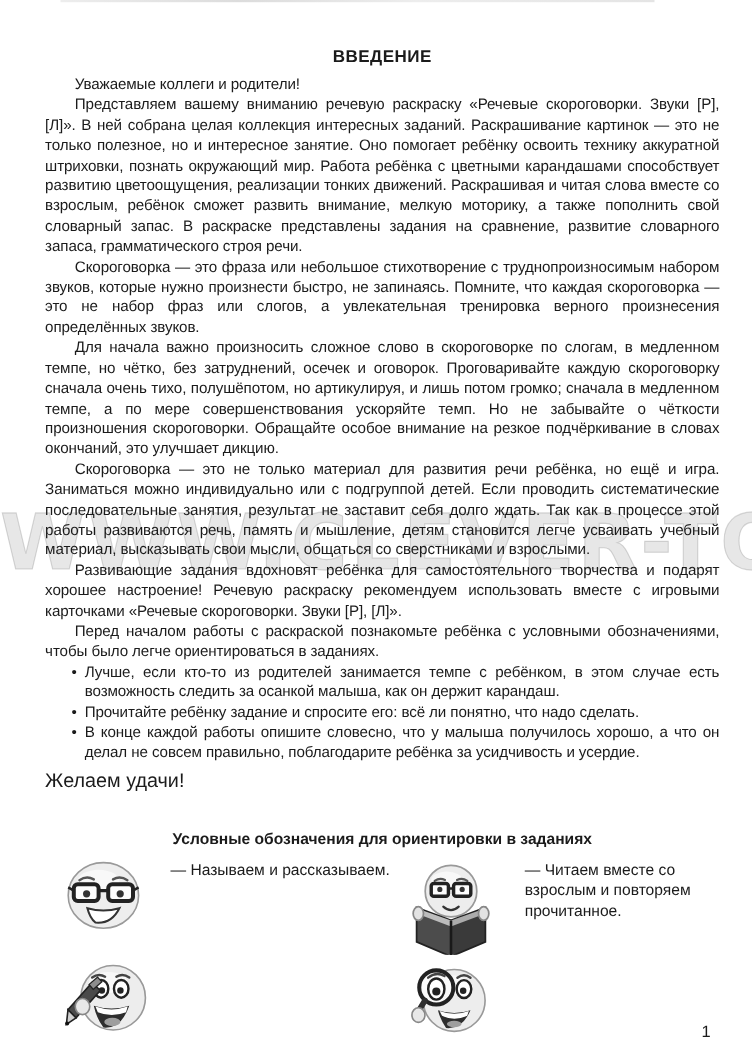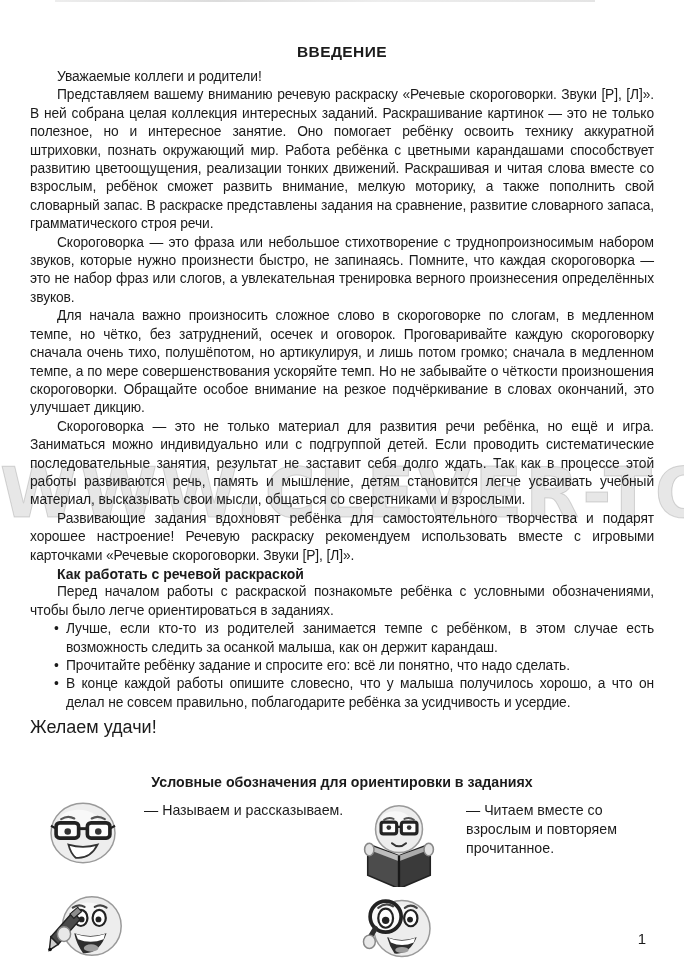--- a/index.html
+++ b/index.html
@@ -10,21 +10,21 @@
   }
   .scan-edge{position:absolute;top:0;left:55px;width:540px;height:2px;
     background:linear-gradient(90deg,#ededed,#dcdcdc 30%,#ededed 60%,#e4e4e4);}
   .watermark{
     position:absolute;left:0;right:0;top:452px;z-index:0;
     text-align:center;font-size:70px;font-weight:bold;letter-spacing:3px;
     color:rgba(145,145,145,0.22);
     -webkit-text-stroke:1px rgba(120,120,120,0.28);
     font-family:"DejaVu Sans",sans-serif;white-space:nowrap;
   }
-  .page{position:absolute;inset:0;padding:43px 30px 0 30px;box-sizing:border-box;z-index:1;}
+  .page{position:absolute;inset:0;padding:43px 30px 0 41px;box-sizing:border-box;z-index:1;}
   .title{text-align:center;font-size:15.5px;font-weight:bold;margin:0 0 7px 0;letter-spacing:.4px;}
   .body-p{margin:0;font-size:13.8px;line-height:18.4px;text-align:justify;
     text-indent:27px;letter-spacing:-0.1px;}
   .sub-heading{font-size:14px;font-weight:bold;line-height:18.4px;margin:0;text-indent:27px;}
   .bullets{margin:0;padding:0 0 0 36px;list-style:none;}
   .bullets li{font-size:13.8px;line-height:18.4px;text-align:justify;
     position:relative;letter-spacing:-0.1px;}
   .bullets .b{position:absolute;left:-12px;top:0;}
   .wish{font-size:18px;line-height:18.4px;margin-top:6px;}
   .legend-title{text-align:center;font-weight:bold;font-size:14.2px;margin:37px 0 0 0;}
@@ -44,21 +44,20 @@
 <div class="page">
   <h1 class="title">ВВЕДЕНИЕ</h1>
 
   <p class="body-p">Уважаемые коллеги и родители!</p>
   <p class="body-p">Представляем вашему вниманию речевую раскраску «Речевые скороговорки. Звуки [Р], [Л]». В ней собрана целая коллекция интересных заданий. Раскрашивание картинок — это не только полезное, но и интересное занятие. Оно помогает ребёнку освоить технику аккуратной штриховки, познать окружающий мир. Работа ребёнка с цветными карандашами способствует развитию цветоощущения, реализации тонких движений. Раскрашивая и читая слова вместе со взрослым, ребёнок сможет развить внимание, мелкую моторику, а также пополнить свой словарный запас. В раскраске представлены задания на сравнение, развитие словарного запаса, грамматического строя речи.</p>
   <p class="body-p">Скороговорка — это фраза или небольшое стихотворение с труднопроизносимым набором звуков, которые нужно произнести быстро, не запинаясь. Помните, что каждая скороговорка — это не набор фраз или слогов, а увлекательная тренировка верного произнесения определённых звуков.</p>
   <p class="body-p">Для начала важно произносить сложное слово в скороговорке по слогам, в медленном темпе, но чётко, без затруднений, осечек и оговорок. Проговаривайте каждую скороговорку сначала очень тихо, полушёпотом, но артикулируя, и лишь потом громко; сначала в медленном темпе, а по мере совершенствования ускоряйте темп. Но не забывайте о чёткости произношения скороговорки. Обращайте особое внимание на резкое подчёркивание в словах окончаний, это улучшает дикцию.</p>
   <p class="body-p">Скороговорка — это не только материал для развития речи ребёнка, но ещё и игра. Заниматься можно индивидуально или с подгруппой детей. Если проводить систематические последовательные занятия, результат не заставит себя долго ждать. Так как в процессе этой работы развиваются речь, память и мышление, детям становится легче усваивать учебный материал, высказывать свои мысли, общаться со сверстниками и взрослыми.</p>
   <p class="body-p">Развивающие задания вдохновят ребёнка для самостоятельного творчества и подарят хорошее настроение! Речевую раскраску рекомендуем использовать вместе с игровыми карточками «Речевые скороговорки. Звуки [Р], [Л]».</p>
 
-  <h2 class="sub-heading">Как работать с речевой раскраской</h2>
   <p class="body-p">Перед началом работы с раскраской познакомьте ребёнка с условными обозначениями, чтобы было легче ориентироваться в заданиях.</p>
 
   <ul class="bullets">
     <li>
       <span class="b">•</span>
       <span>Лучше, если кто-то из родителей занимается темпе с ребёнком, в этом случае есть возможность следить за осанкой малыша, как он держит карандаш.</span>
     </li>
     <li>
       <span class="b">•</span>
       <span>Прочитайте ребёнку задание и спросите его: всё ли понятно, что надо сделать.</span>

